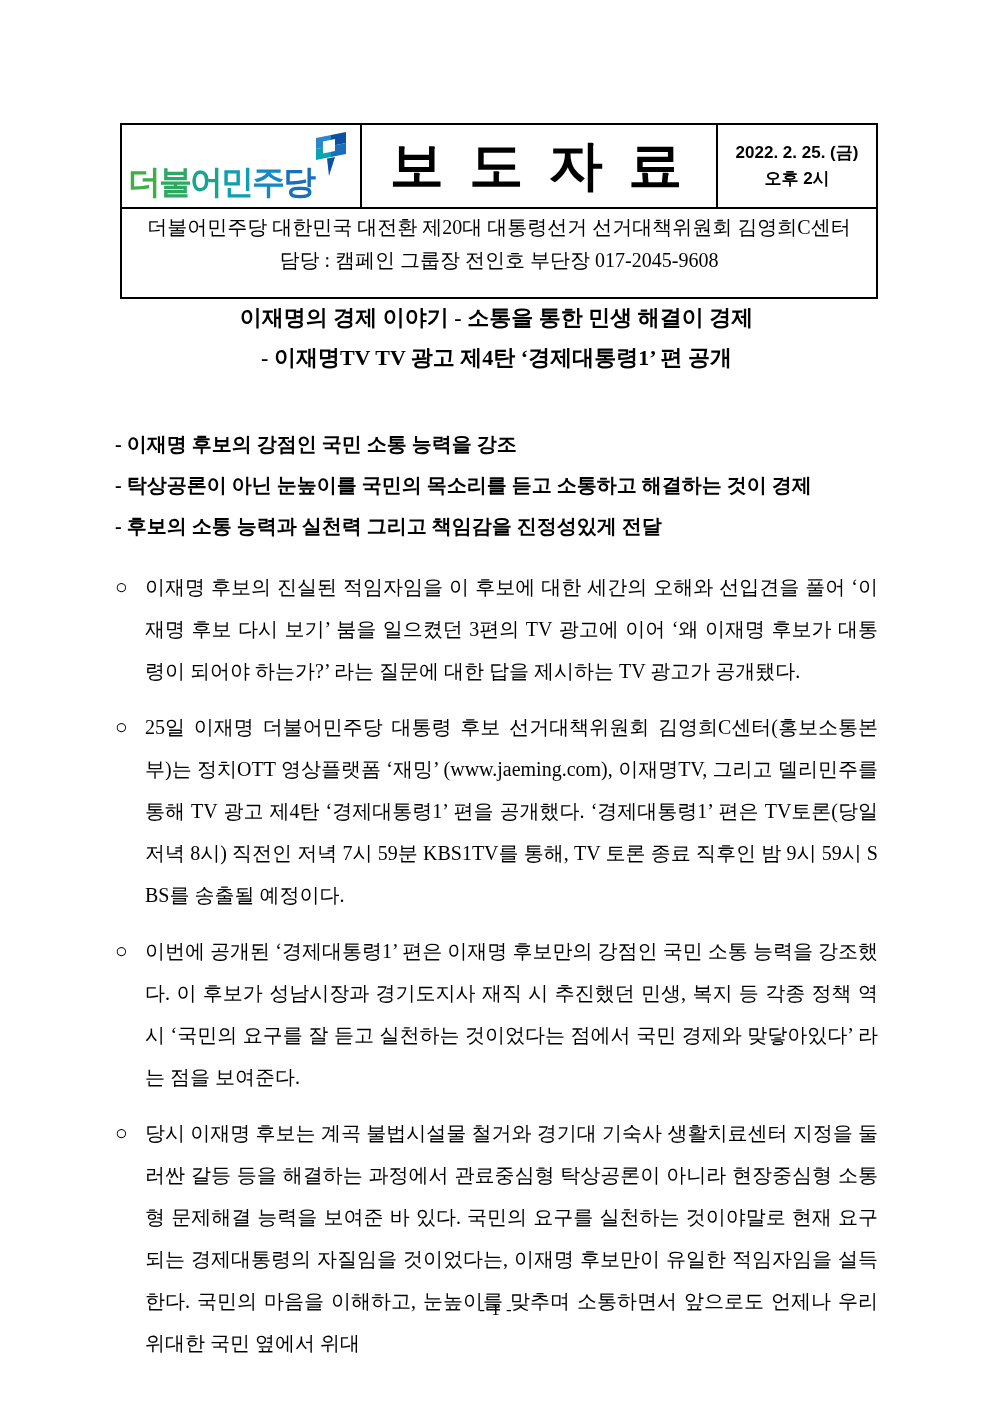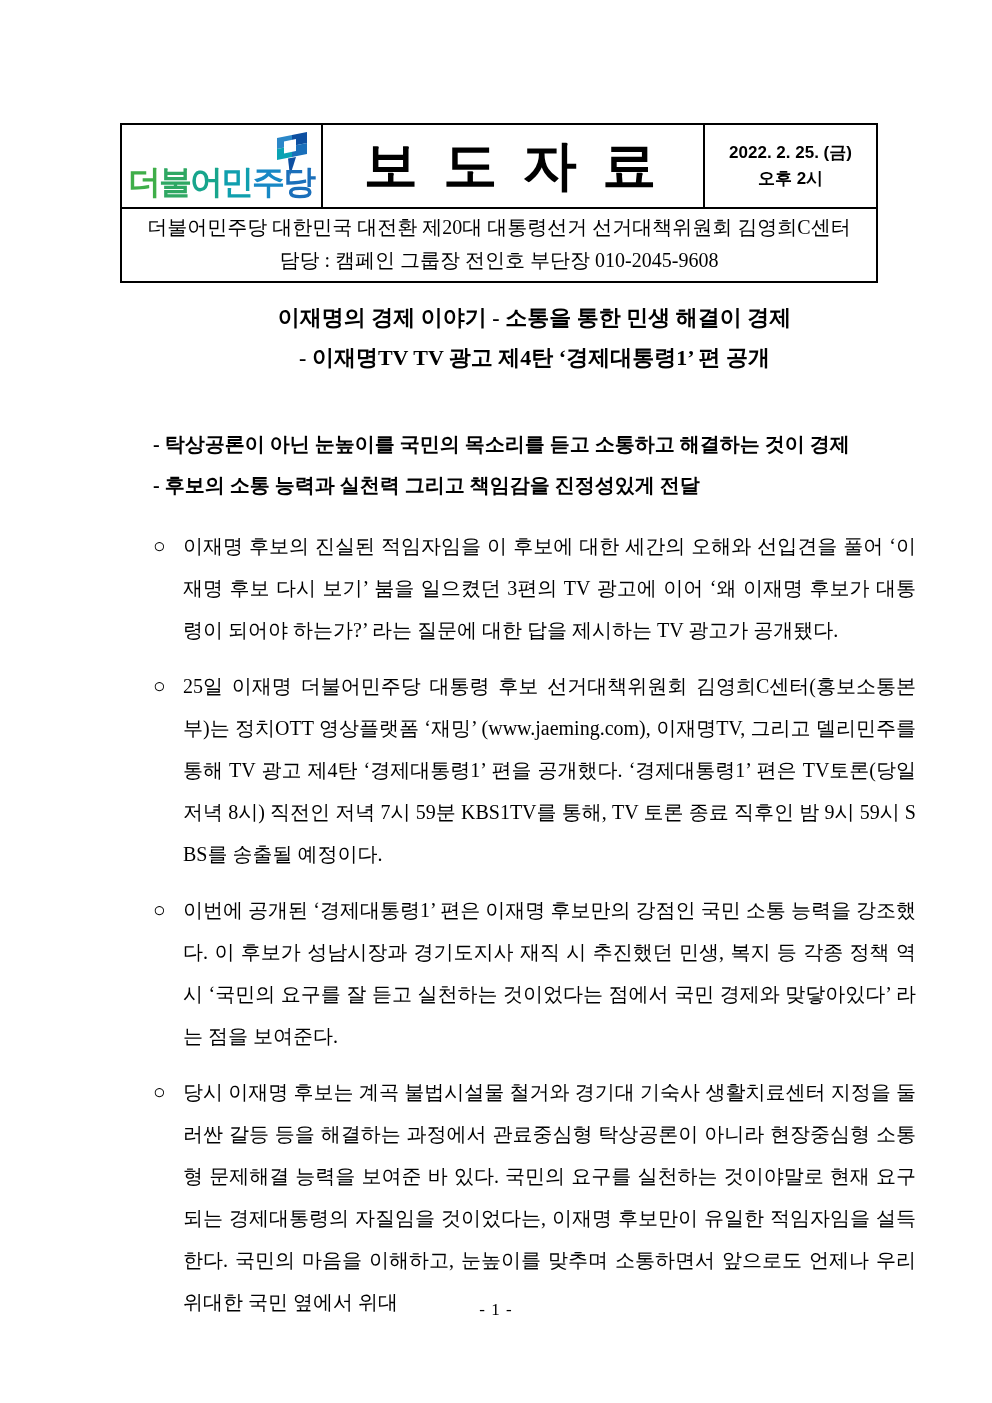--- a/index.html
+++ b/index.html
@@ -3,35 +3,35 @@
 <meta charset="utf-8">
 <style>
   html,body{margin:0;padding:0;background:#ffffff;}
   .page{
     position:relative;width:992px;height:1403px;background:#ffffff;
     overflow:hidden;color:#000;font-family:"Liberation Serif",serif;
   }
   
   .header-box{position:absolute;left:120px;top:123px;width:758px;border:2px solid #000;box-sizing:border-box;background:#fff;}
   .header-top{display:flex;border-bottom:2px solid #000;height:82px;}
-  .logo-cell{width:201px;flex:none;border-right:2px solid #000;box-sizing:border-box;position:relative;}
+  .logo-cell{width:240px;flex:none;border-right:2px solid #000;box-sizing:border-box;position:relative;}
   .logo-text{
     position:absolute;left:6px;bottom:2px;white-space:nowrap;
     font-family:"Liberation Sans",sans-serif;font-weight:bold;font-size:33px;letter-spacing:-2px;
   }
   .flag-icon{position:absolute;right:12px;top:5px;}
   .doctype-cell{flex:1;border-right:2px solid #000;box-sizing:border-box;display:flex;align-items:center;justify-content:center;overflow:hidden;}
   .doctype-text{font-weight:bold;font-size:54px;letter-spacing:6px;white-space:nowrap;}
   .date-cell{
-    width:171px;flex:none;display:flex;flex-direction:column;align-items:center;justify-content:center;
+    width:158px;flex:none;display:flex;flex-direction:column;align-items:center;justify-content:center;
     font-family:"Liberation Sans",sans-serif;font-weight:bold;font-size:17px;line-height:26px;text-align:center;
   }
-  .header-bottom{text-align:center;font-size:20px;line-height:33px;padding:2px 0 4px;white-space:nowrap;}
+  .header-bottom{text-align:center;font-size:20px;line-height:33px;padding:2px 0 20px;white-space:nowrap;}
   
-  .doc-body{position:absolute;left:115px;top:298px;width:763px;margin-left:38px;}
+  .doc-body{position:absolute;left:115px;top:298px;width:763px;}
   .doc-title{text-align:center;font-weight:bold;font-size:22px;line-height:40px;}
   .points{margin-top:46px;font-weight:bold;font-size:20px;line-height:41px;}
   .point-line{white-space:nowrap;}
   .paras{margin-top:19px;}
   .para{display:flex;font-size:20px;line-height:42px;margin-bottom:14px;}
   .para-marker{flex:none;width:30px;font-size:21px;}
   .para-text{flex:1;text-align:justify;word-break:break-all;}
   
   .page-footer{position:absolute;top:1300px;left:0;width:100%;text-align:center;font-size:17px;letter-spacing:1px;}
 </style>
@@ -56,31 +56,32 @@
       <div class="doctype-cell">
         <div class="doctype-text">보 도 자 료</div>
       </div>
       <div class="date-cell">
         <div>2022. 2. 25. (금)</div>
         <div>오후 2시</div>
       </div>
     </div>
     <div class="header-bottom">
       <div>더불어민주당 대한민국 대전환 제20대 대통령선거 선거대책위원회 김영희C센터</div>
-      <div>담당 : 캠페인 그룹장 전인호 부단장 010-2045-9608</div>
+      <div>담당 : 캠페인 그룹장 전인호 부단장 017-2045-9608</div>
     </div>
   </div>
 
   <div class="doc-body">
     <div class="doc-title">
       <div>이재명의 경제 이야기 - 소통을 통한 민생 해결이 경제</div>
       <div>- 이재명TV TV 광고 제4탄 ‘경제대통령1’ 편 공개</div>
     </div>
 
     <div class="points">
+      <div class="point-line">- 이재명 후보의 강점인 국민 소통 능력을 강조</div>
       <div class="point-line">- 탁상공론이 아닌 눈높이를 국민의 목소리를 듣고 소통하고 해결하는 것이 경제</div>
       <div class="point-line">- 후보의 소통 능력과 실천력 그리고 책임감을 진정성있게 전달</div>
     </div>
 
     <div class="paras">
       <div class="para">
         <div class="para-marker">○</div>
         <div class="para-text">이재명 후보의 진실된 적임자임을 이 후보에 대한 세간의 오해와 선입견을 풀어 ‘이재명 후보 다시 보기’ 붐을 일으켰던 3편의 TV 광고에 이어 ‘왜 이재명 후보가 대통령이 되어야 하는가?’ 라는 질문에 대한 답을 제시하는 TV 광고가 공개됐다.</div>
       </div>
       <div class="para">

